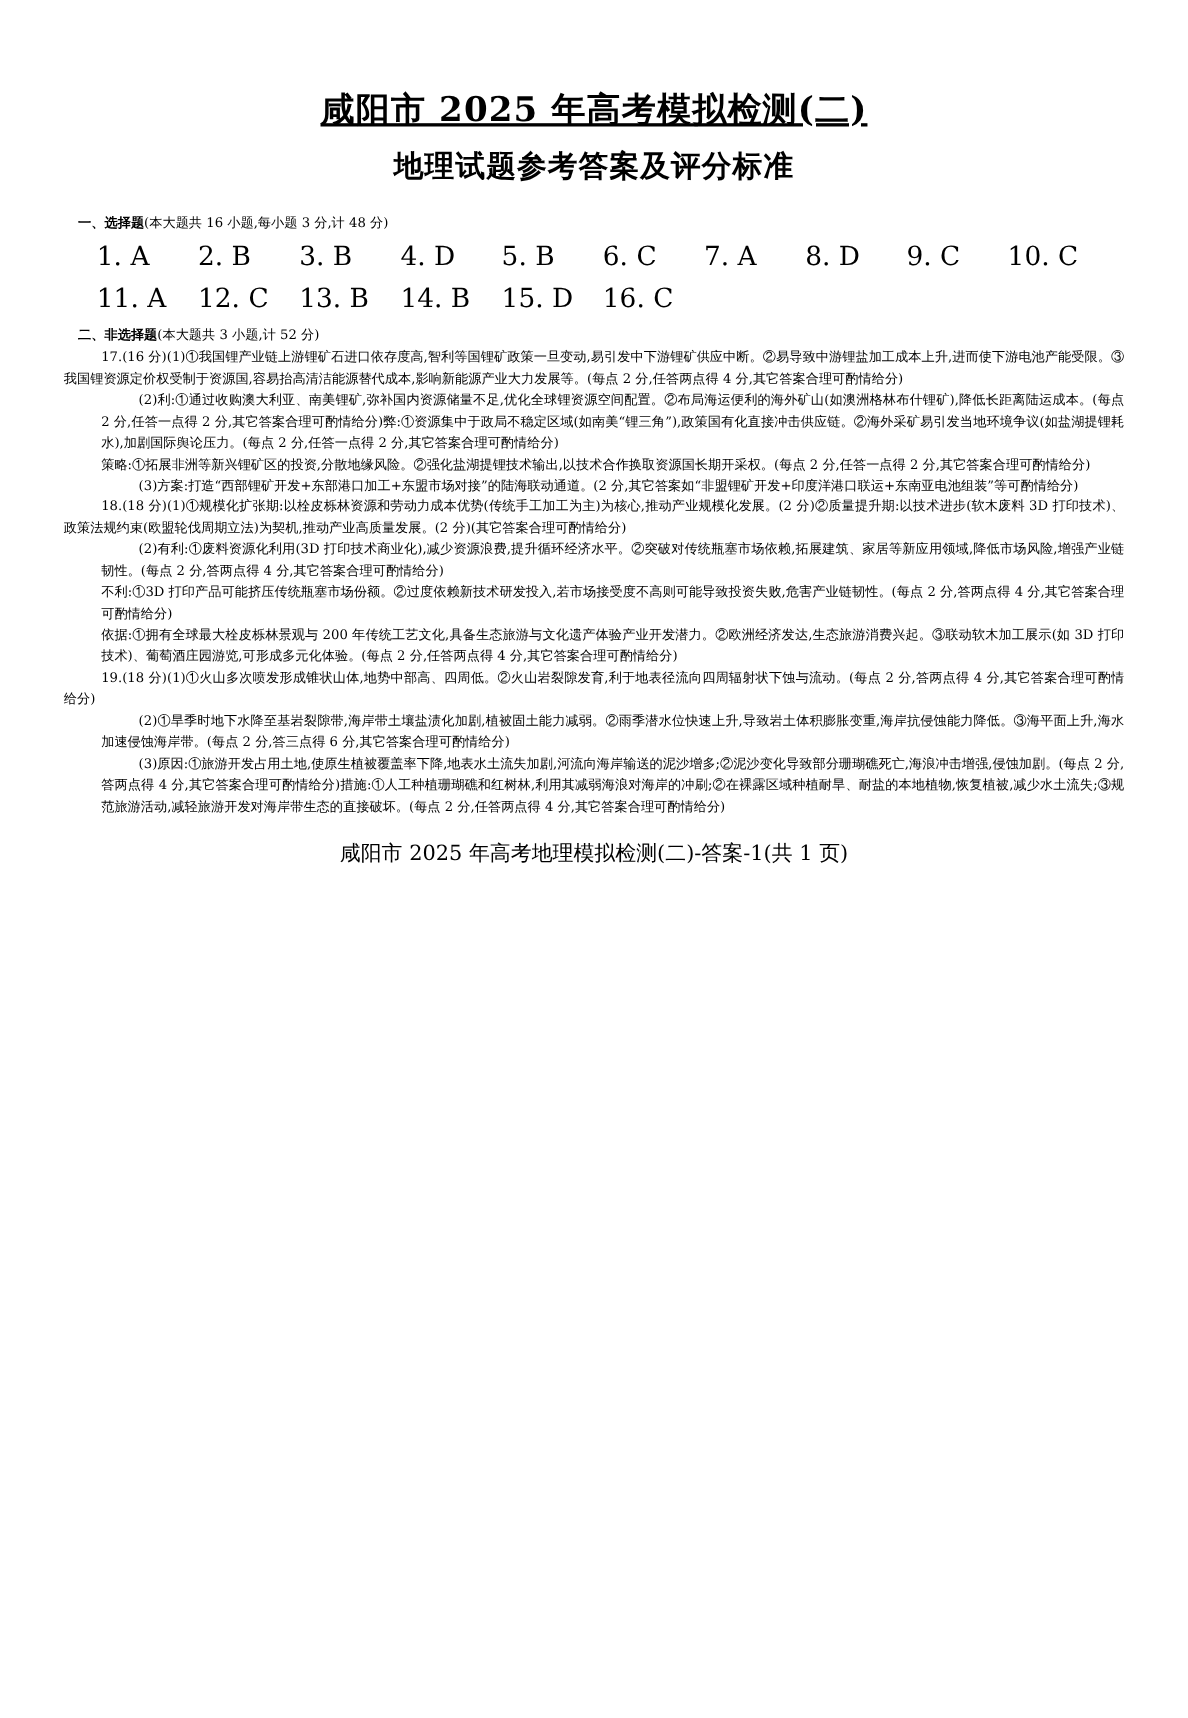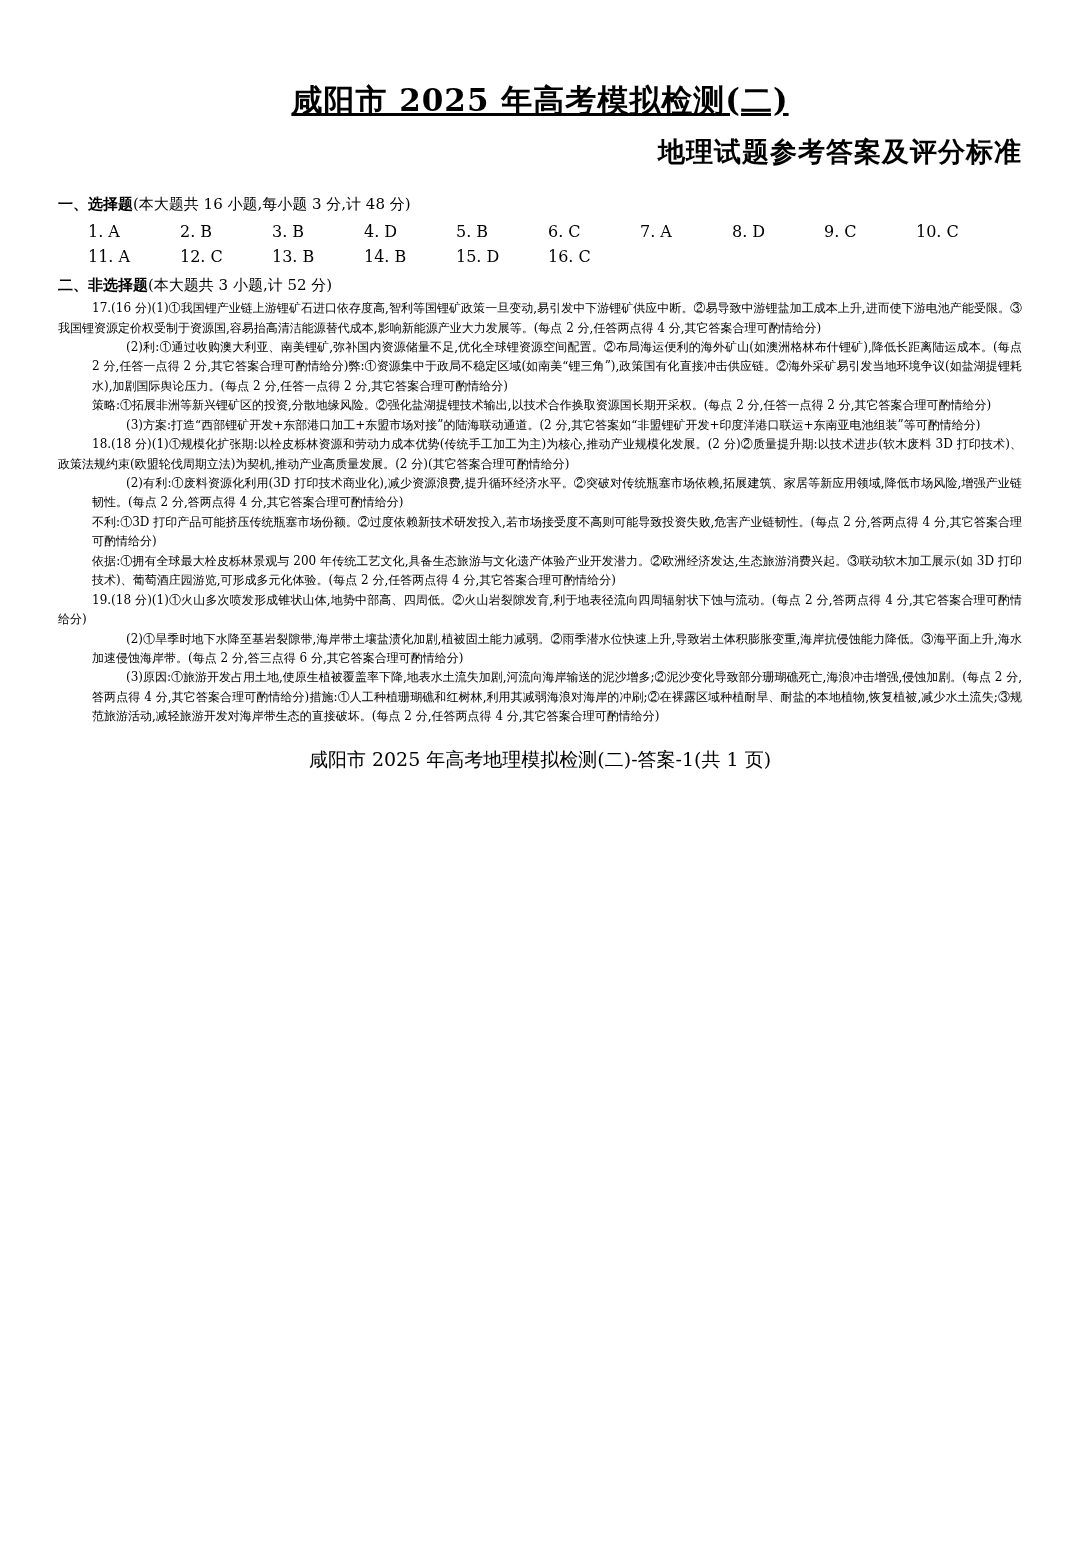--- a/index.html
+++ b/index.html
@@ -23,37 +23,37 @@
   .title-main {
     text-align: center;
     font-size: 31px;
     font-weight: bold;
     letter-spacing: 1px;
     margin: 10px 0 14px 0;
     line-height: 1.3;
     text-decoration: underline;
   }
   .title-sub {
-    text-align: right;
+    text-align: center;
     font-size: 27px;
     font-weight: bold;
     letter-spacing: 1px;
     margin: 0 0 24px 0;
     line-height: 1.3;
   }
   .section-head {
-    font-size: 15px;
+    font-size: 12px;
     line-height: 1.55;
-    margin: 4px 0 2px 0;
+    margin: 4px 0 2px 13px;
   }
   .section-head b {
     font-weight: bold;
   }
   .choice-row {
-    font-size: 16px;
+    font-size: 24px;
     line-height: 1.6;
     margin-left: 30px;
     display: flex;
     flex-wrap: wrap;
   }
   .choice-item {
     display: inline-block;
     width: 92px;
     white-space: nowrap;
   }

